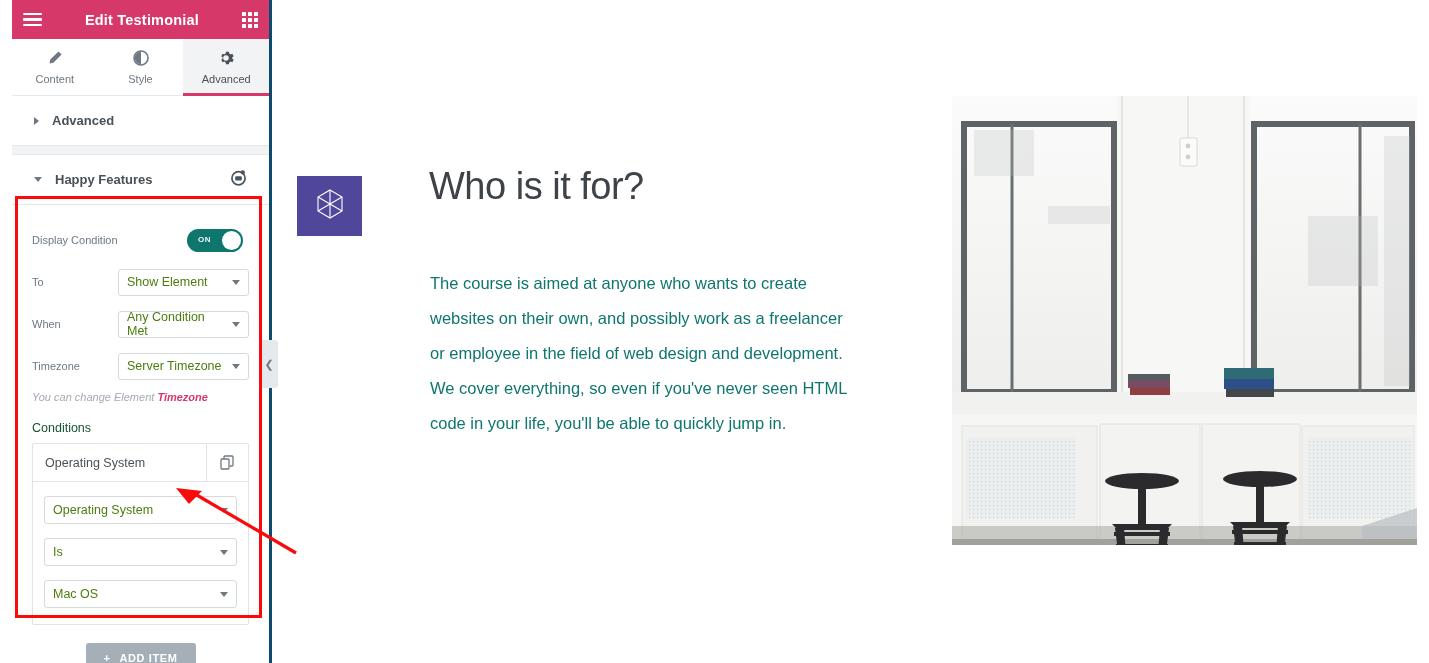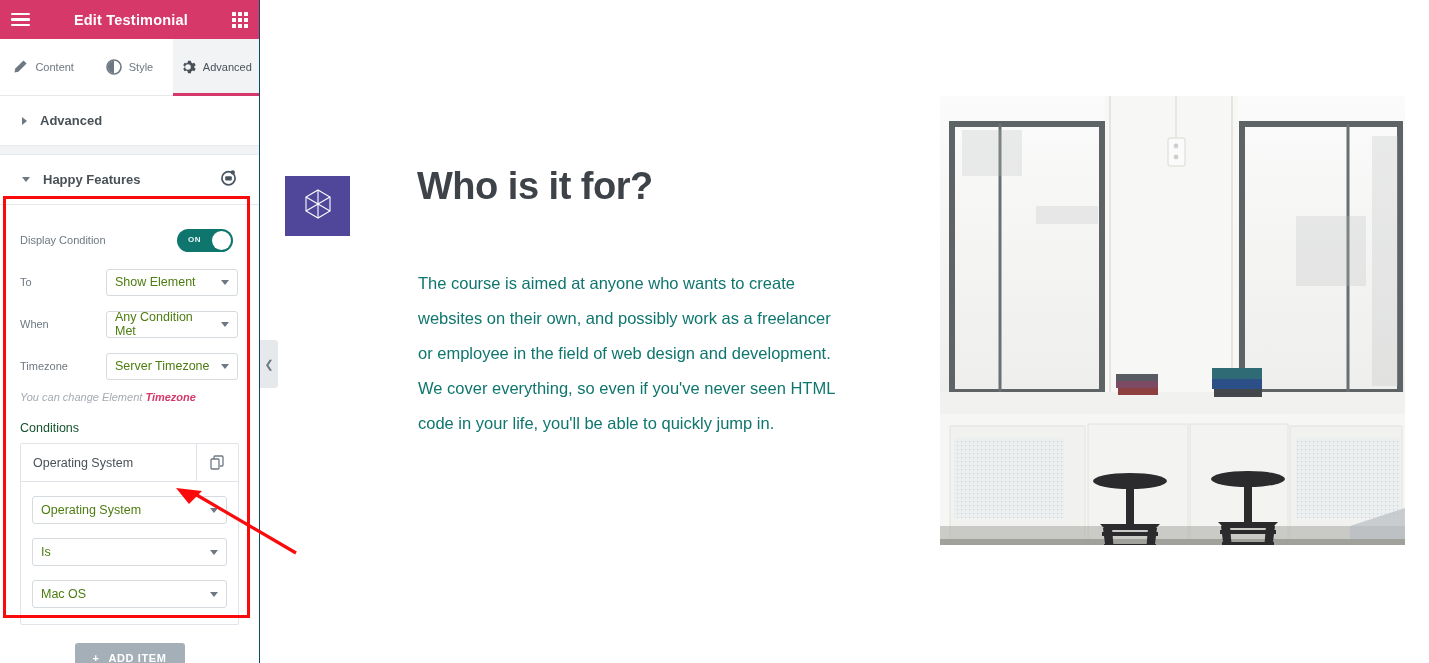--- a/index.html
+++ b/index.html
@@ -10,43 +10,44 @@
     overflow: hidden;
   }
   .app { position: relative; width: 1429px; height: 663px; display: flex; }
 
   
   .panel {
     position: relative;
     width: 260px; height: 663px;
     background: #ffffff;
     flex: 0 0 260px;
-    border-right: 1px solid #0c4a6e;
+    border-right: 3px solid #0c4a6e;
     overflow: hidden;
+    margin-left: 12px;
   }
   .panel-header {
     height: 39px; background: #d6386a;
     display: flex; align-items: center; justify-content: space-between;
     padding: 0 11px;
   }
   .panel-title {
     color: #ffffff; font-size: 14.5px; font-weight: bold;
     letter-spacing: .2px; flex: 1; text-align: center;
   }
   .hamburger { width: 19px; display: flex; flex-direction: column; gap: 3px; cursor: pointer; }
   .hamburger span { display: block; height: 2.5px; background: #ffffff; border-radius: 1px; }
   .grid-icon {
     width: 16px; height: 16px; cursor: pointer;
     display: grid; grid-template-columns: repeat(3, 1fr); grid-template-rows: repeat(3, 1fr); gap: 2px;
   }
   .grid-icon i { background: #ffffff; display: block; border-radius: .5px; }
 
   .tabs { display: flex; height: 57px; border-bottom: 1px solid #e6e9ec; background: #fff; }
   .tab {
-    flex: 1; display: flex; flex-direction: row; align-items: center; justify-content: center;
+    flex: 1; display: flex; flex-direction: column; align-items: center; justify-content: center;
     gap: 7px; cursor: pointer; color: #6d7882; font-size: 11px; position: relative;
   }
   .tab.active { background: #f1f3f5; color: #495157; }
   .tab.active::after {
     content: ""; position: absolute; left: 0; right: 0; bottom: -1px; height: 3px; background: #d6386a;
   }
   .tab .tab-ico { width: 16px; height: 16px; display: block; }
   .tab svg { display: block; }
 
   .sec {
@@ -126,21 +127,21 @@
   
   .canvas { flex: 1; position: relative; background: #ffffff; }
 
   .icon-box {
     position: absolute; left: 25px; top: 176px; width: 65px; height: 60px;
     background: #50479b; display: flex; align-items: center; justify-content: center;
   }
 
   .heading {
     position: absolute; left: 157px; top: 165px;
-    font-size: 38px; font-weight: bold; color: #3d4348; letter-spacing: -.5px; text-align: right;
+    font-size: 38px; font-weight: normal; color: #3d4348; letter-spacing: -.5px; text-align: right;
   }
   .body-copy {
     position: absolute; left: 158px; top: 266px; width: 420px;
     font-size: 16.5px; line-height: 35px; color: #0f766e;
   }
 
   .photo {
     position: absolute; left: 680px; top: 96px; width: 465px; height: 449px;
     overflow: hidden; background: #f2f2f0;
   }

